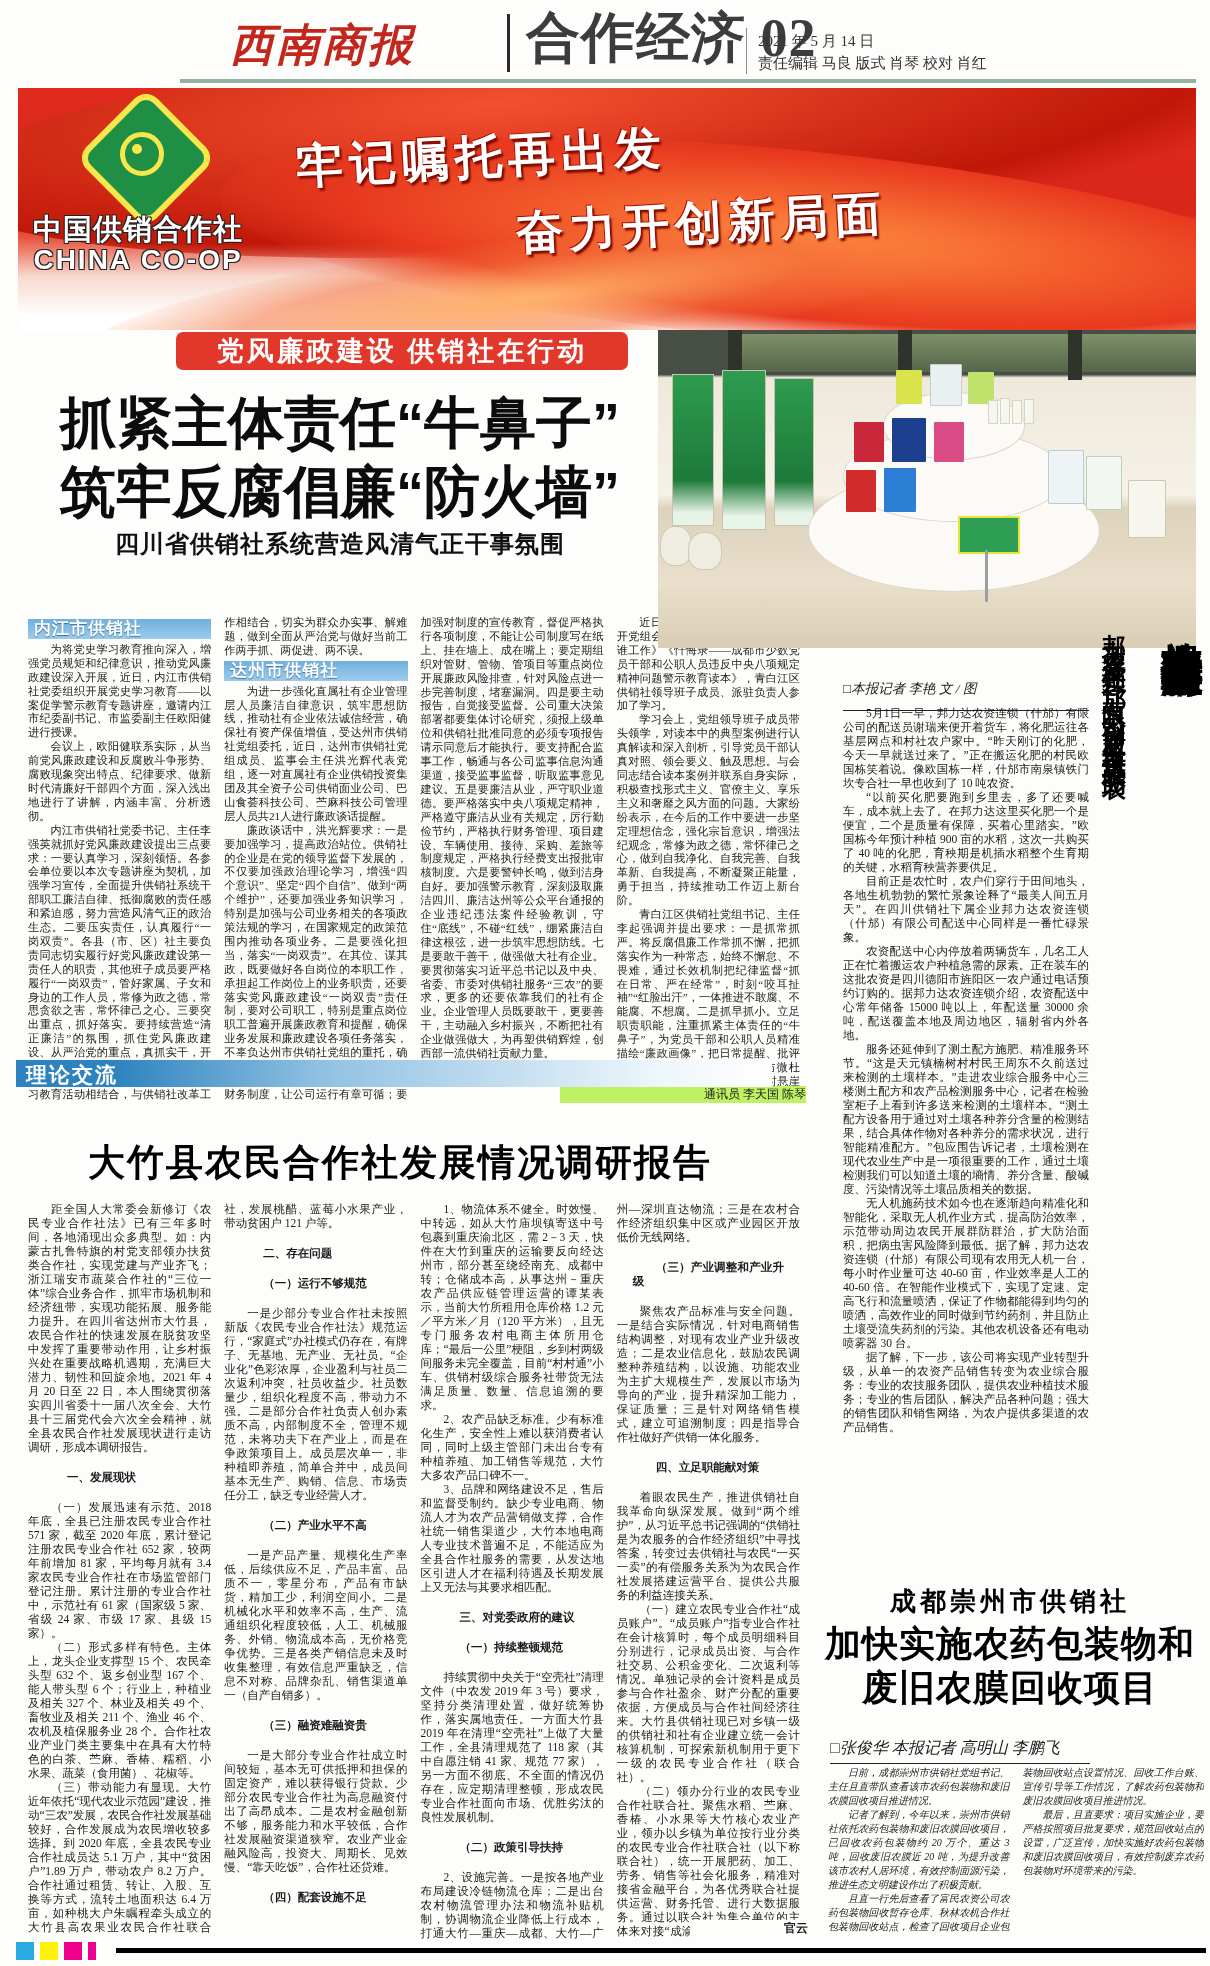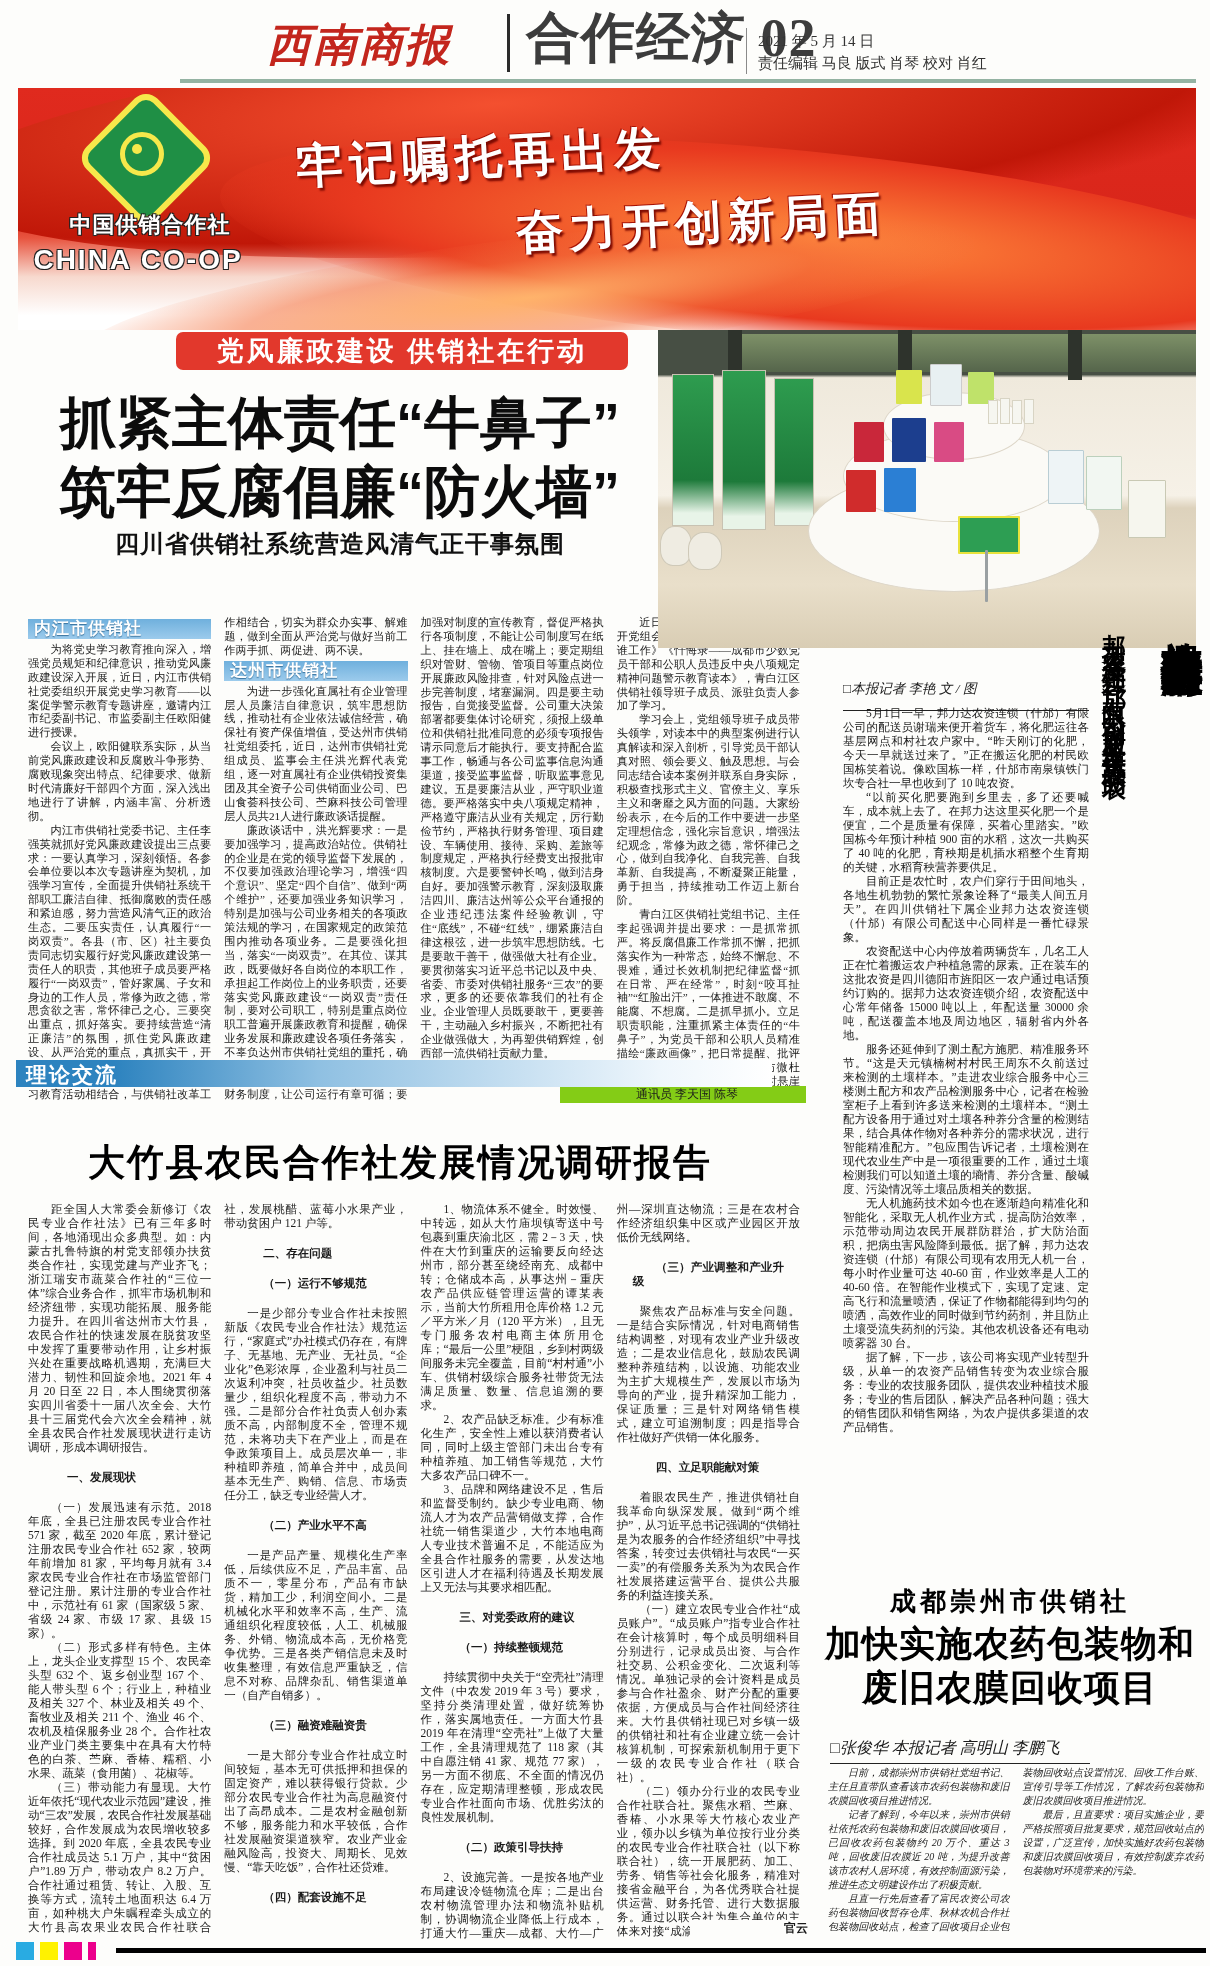--- a/index.html
+++ b/index.html
@@ -1,21 +1,21 @@
 <!DOCTYPE html>
 <html><head>
 <meta charset="utf-8">
 <style>
   html,body{margin:0;padding:0;background:#e8e8e8;}
   #page{position:relative;width:1210px;height:1966px;background:#fdfdfb;margin:0 auto;overflow:hidden;
         font-family:"Liberation Serif","DejaVu Serif",serif;color:#1a1a1a;}
   .abs{position:absolute;}
   
   #masthead-name{left:230px;top:16px;width:275px;height:56px;font-size:44px;font-weight:bold;font-style:italic;
-      color:#c3261d;letter-spacing:2px;font-family:"Liberation Serif",serif;margin-left:37px;}
+      color:#c3261d;letter-spacing:2px;font-family:"Liberation Serif",serif;}
   #mast-div1{left:507px;top:14px;width:3px;height:58px;background:#2b2b2b;}
   #page-title{left:526px;top:2px;width:215px;height:70px;font-size:54px;font-weight:900;color:#3c3c3c;
       font-family:"Liberation Serif",serif;letter-spacing:1px;white-space:nowrap;}
   #mast-div2{left:746px;top:28px;width:1px;height:46px;background:#8a8a8a;}
   #issue-date{left:758px;top:32px;font-size:15px;color:#333;}
   #staff-line{left:758px;top:54px;font-size:15px;color:#333;}
   #teal-rule{left:180px;top:79px;width:1016px;height:4px;background:#94b3a3;}
   
   #coop-banner{left:18px;top:88px;width:1178px;height:242px;overflow:hidden;
      background:linear-gradient(180deg,#e02a1e 0%,#d9261a 52%,#e8543f 62%,#f7d9ce 78%,#ffffff 94%);}
@@ -24,23 +24,23 @@
   .ribbon2{position:absolute;left:200px;top:60px;width:1100px;height:190px;border-radius:50%;
      background:radial-gradient(ellipse at 55% 45%,#ff8a3c 0%,#e8391f 55%,rgba(232,57,31,0) 75%);transform:rotate(5deg);}
   .ribbon3{position:absolute;left:60px;top:150px;width:900px;height:120px;border-radius:50%;
      background:radial-gradient(ellipse at 50% 50%,#ffb36b 0%,rgba(244,112,60,.55) 45%,rgba(244,112,60,0) 75%);transform:rotate(-7deg);}
   #coop-logo{left:66px;top:8px;width:112px;height:112px;}
   #coop-logo .dia{position:absolute;left:12px;top:12px;width:88px;height:88px;transform:rotate(45deg);
      background:#1f8f45;border:6px solid #f6e84b;border-radius:16px;}
   #coop-logo .ring{position:absolute;left:36px;top:36px;width:34px;height:34px;border-radius:50%;
      border:5px solid #f6e84b;background:#1f8f45;}
   #coop-logo .dot{position:absolute;left:48px;top:48px;width:10px;height:10px;border-radius:50%;background:#f6e84b;}
-  #coop-name-cn{left:0px;top:122px;width:240px;text-align:center;font-size:22px;font-weight:bold;color:#fff;
+  #coop-name-cn{left:0px;top:122px;width:240px;text-align:center;font-size:29px;font-weight:bold;color:#fff;
      font-family:"Liberation Sans",sans-serif;letter-spacing:1px;
-     text-shadow:1px 1px 0 #222,-1px -1px 0 #222,1px -1px 0 #222,-1px 1px 0 #222;margin-left:12px;}
+     text-shadow:1px 1px 0 #222,-1px -1px 0 #222,1px -1px 0 #222,-1px 1px 0 #222;}
   #coop-name-en{left:0px;top:156px;width:240px;text-align:center;font-size:28px;font-weight:bold;color:#fff;
      font-family:"Liberation Sans",sans-serif;letter-spacing:2px;
      text-shadow:1px 1px 0 #222,-1px -1px 0 #222,1px -1px 0 #222,-1px 1px 0 #222;}
   .slogan{font-family:"Liberation Sans",sans-serif;font-weight:900;color:#ffffff;font-size:47px;letter-spacing:6px;
      text-shadow:2px 3px 2px #7e0b02,-1px -1px 0 #a81204;white-space:nowrap;}
   #slogan1{left:278px;top:38px;transform:rotate(-3deg);}
   #slogan2{left:498px;top:104px;transform:rotate(-3deg);}
   
   #campaign-banner{left:176px;top:332px;width:452px;height:38px;background:#e2382c;border-radius:7px;
      color:#fff;font-family:"Liberation Sans",sans-serif;font-weight:bold;font-size:27px;
@@ -53,21 +53,21 @@
   #lead-sub{left:20px;top:528px;width:640px;text-align:center;font-weight:bold;font-size:24px;color:#111;
      font-family:"Liberation Sans",sans-serif;letter-spacing:1px;}
   
   .bodyflow{column-gap:13px;column-fill:auto;overflow:hidden;text-align:justify;}
   .para{margin:0;text-indent:2em;}
   .blk-h{margin:16px;text-indent:2em;font-weight:bold;}
   #lead-cols{left:28px;top:616px;width:772px;height:492px;column-count:4;font-size:11.2px;line-height:13.9px;}
   .sec-h{break-inside:avoid;margin:3px 0 4px 0;padding:3px 6px;background:linear-gradient(180deg,#6fb0dd,#9ccbec);
      color:#ffffff;font-family:"Liberation Sans",sans-serif;font-weight:bold;font-size:17px;letter-spacing:1px;
      text-shadow:0 1px 1px #39729c;white-space:nowrap;}
-  #lead-byline{left:560px;top:1086px;width:238px;text-align:center;font-size:12px;background:#84cc16;padding-left:8px;}
+  #lead-byline{left:560px;top:1086px;width:238px;text-align:right;font-size:12px;background:#bef264;padding-left:8px;}
   
   #news-photo{left:658px;top:330px;width:538px;height:318px;overflow:hidden;background:
      linear-gradient(180deg,#474f44 0%,#474f44 14%,#efe9dc 15%,#f6f1e7 52%,#ddd2bc 56%,#e9dfca 80%,#d9cdb4 100%);}
   .win{position:absolute;top:4px;height:38px;background:linear-gradient(180deg,#7e9168,#55654b);}
   .pillar{position:absolute;top:0;height:50px;width:14px;background:#2e332c;}
   .podium{position:absolute;background:#fbfaf6;border:1px solid #ddd6c8;border-radius:50%;}
   .box{position:absolute;border-radius:1px;}
   .greenbanner{position:absolute;background:linear-gradient(180deg,#2e9c4f,#1d7a3a 70%,#e8f4e8 92%);border:1px solid #c8c2b2;}
   .sack{position:absolute;background:#efece2;border:1px solid #cfc9b8;border-radius:45% 45% 40% 40%;}
   .bottle{position:absolute;background:#f6f6f0;border:1px solid #d8d4c4;}

